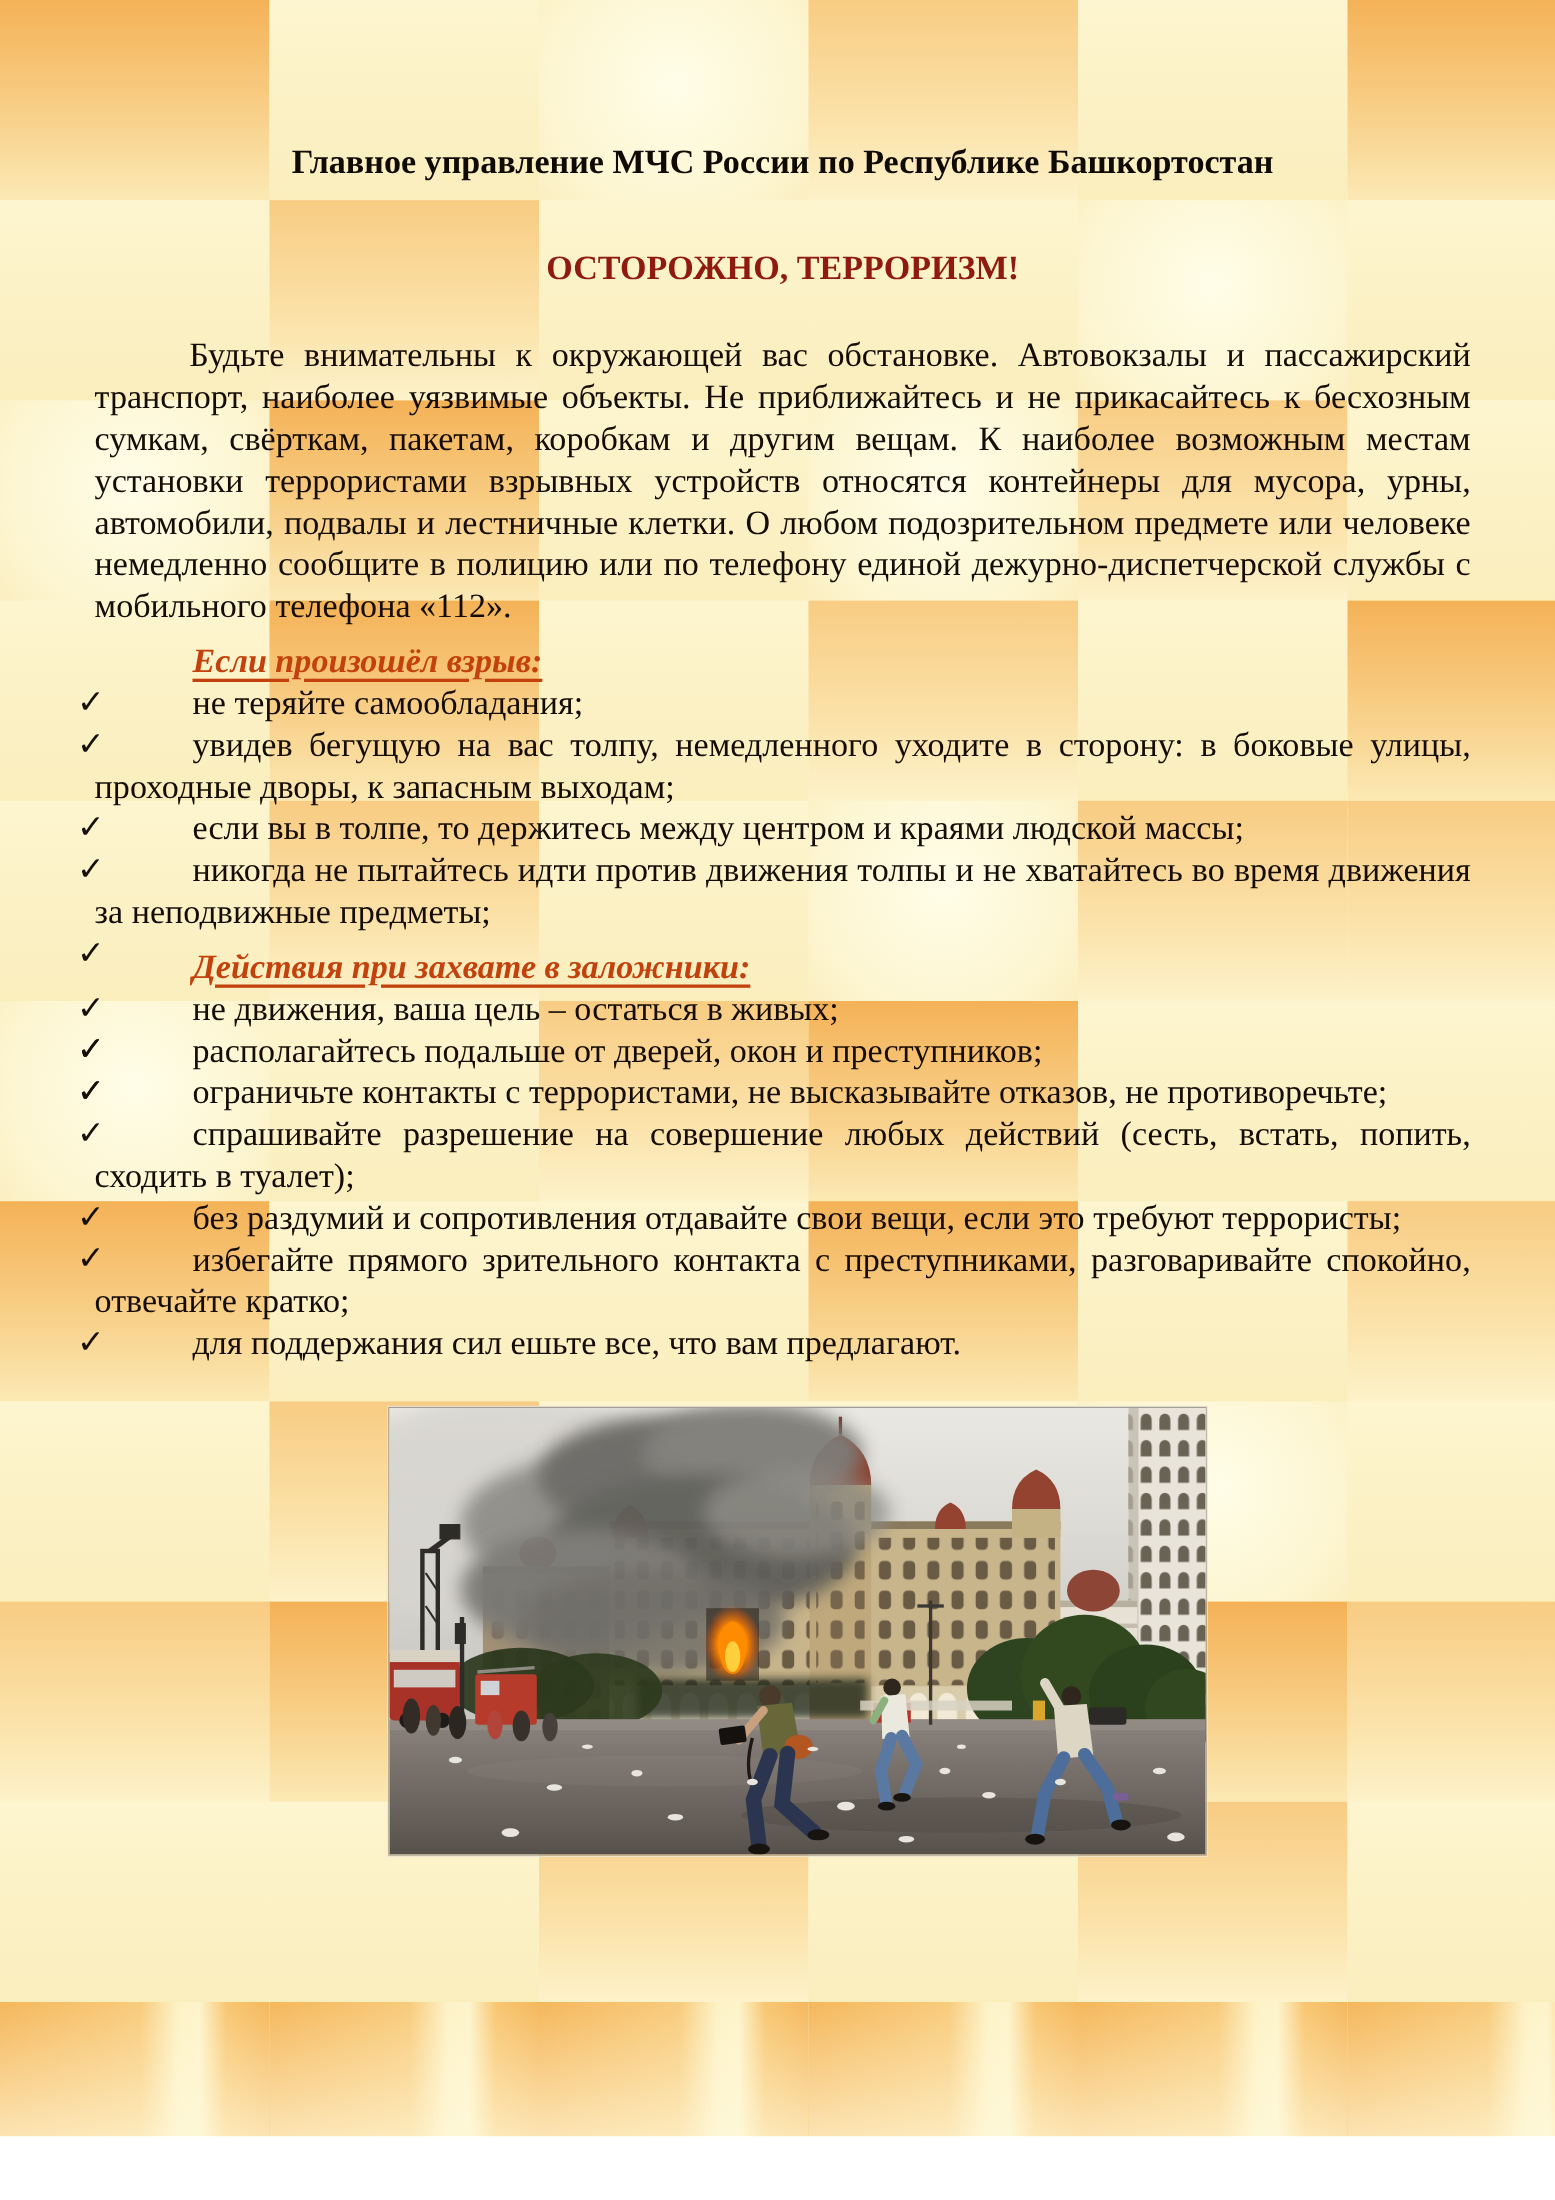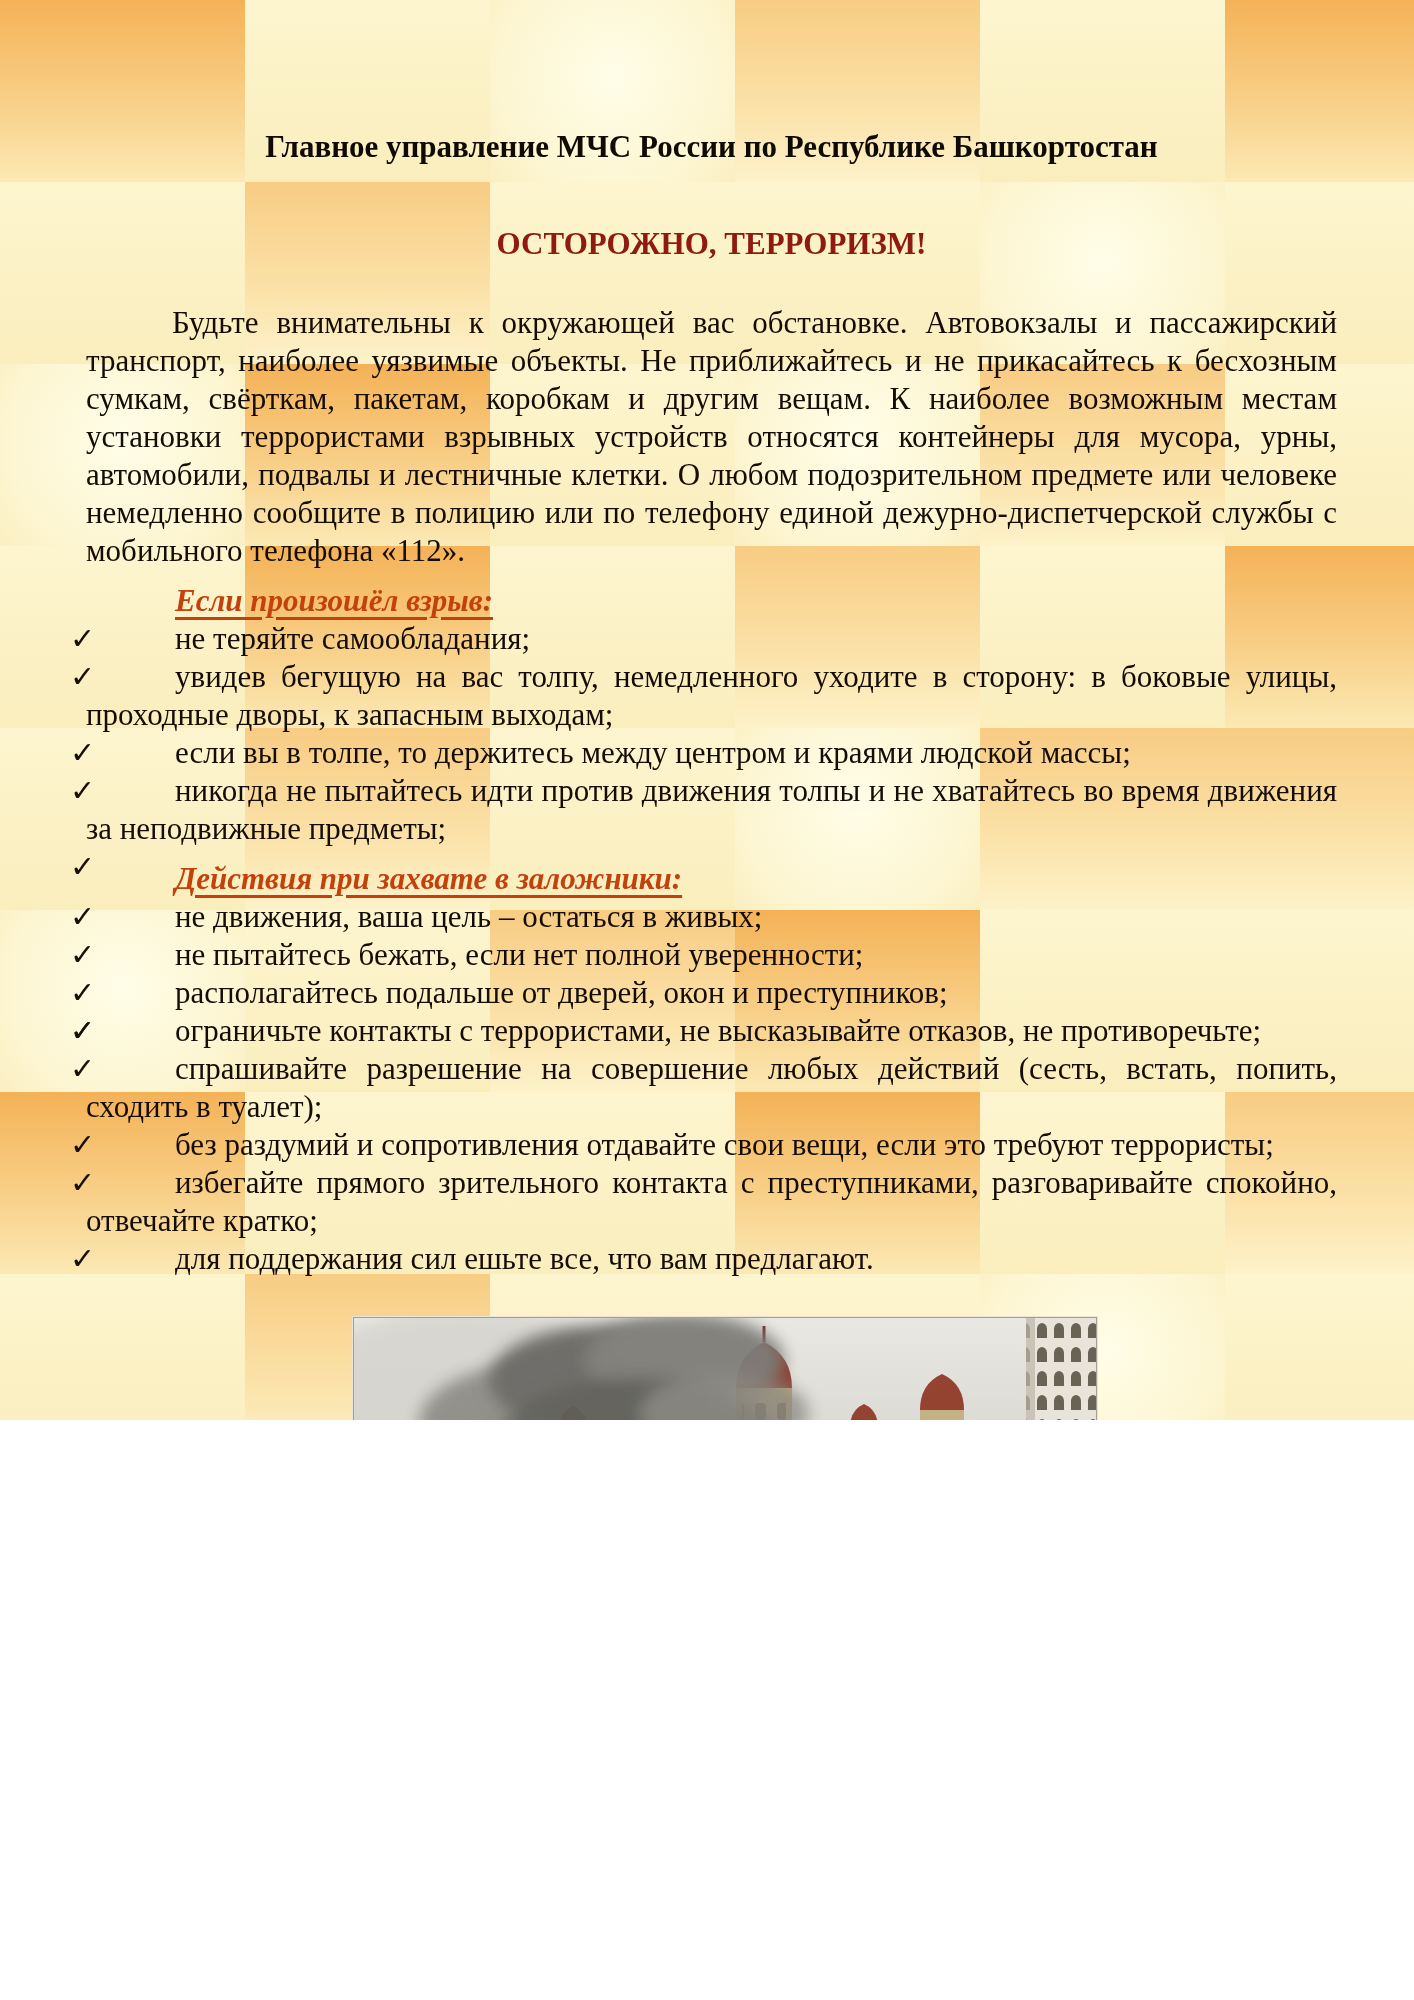--- a/index.html
+++ b/index.html
@@ -1,16 +1,16 @@
 <!DOCTYPE html>
 <html><head>
 <meta charset="utf-8">
 <style>
   html,body{margin:0;padding:0;}
-  .page{position:relative;width:1414px;height:1420px;overflow:hidden;
+  .page{position:relative;width:1414px;height:1942px;overflow:hidden;
         font-family:"Liberation Serif","DejaVu Serif",serif;background:#fcf3c9;}
   
   .bg{position:absolute;left:0;top:0;width:1470px;height:2002px;display:grid;
       grid-template-columns:repeat(6,245px);grid-auto-rows:182px;}
   .bg div{width:245px;height:182px;}
   .t-o{background:linear-gradient(180deg,#f4b257 0%,#f8cf87 55%,#fbe9b4 100%);}
   .t-s{background:linear-gradient(180deg,#f8cc83 0%,#fbe2a9 60%,#fdf2ca 100%);}
   .t-c{background:linear-gradient(180deg,#fdf5cf 0%,#faeebd 100%);}
   .t-p{background:radial-gradient(circle at 50% 42%,#fffde8 0%,#fdf6d2 68%,#fbefc2 100%);}
   .t-b{background:
@@ -116,21 +116,21 @@
       <li><span class="check">✓</span><span>не теряйте самообладания;</span></li>
       <li><span class="check">✓</span><span>увидев бегущую на вас толпу, немедленного уходите в сторону: в боковые улицы, проходные дворы, к запасным выходам;</span></li>
       <li><span class="check">✓</span><span>если вы в толпе, то держитесь между центром и краями людской массы;</span></li>
       <li><span class="check">✓</span><span>никогда не пытайтесь идти против движения толпы и не хватайтесь во время движения за неподвижные предметы;</span></li>
       <li><span class="check">✓</span></li>
     </ul>
 
     <h3>Действия при захвате в заложники:</h3>
     <ul>
       <li><span class="check">✓</span><span>не движения, ваша цель – остаться в живых;</span></li>
-      <li><span class="check">✓</span><span>не пытайтесь бежать, если нет полной уверенности;</span></li>
+      <li><span class="check">✓</span></li>
       <li><span class="check">✓</span><span>располагайтесь подальше от дверей, окон и преступников;</span></li>
       <li><span class="check">✓</span></li>
       <li><span class="check">✓</span><span>ограничьте контакты с террористами, не высказывайте отказов, не противоречьте;</span></li>
       <li><span class="check">✓</span><span>спрашивайте разрешение на совершение любых действий (сесть, встать, попить, сходить в туалет);</span></li>
       <li><span class="check">✓</span><span>без раздумий и сопротивления отдавайте свои вещи, если это требуют террористы;</span></li>
       <li><span class="check">✓</span><span>избегайте прямого зрительного контакта с преступниками, разговаривайте спокойно, отвечайте кратко;</span></li>
       <li><span class="check">✓</span><span>для поддержания сил ешьте все, что вам предлагают.</span></li>
     </ul>
 
     <figure class="photo">

